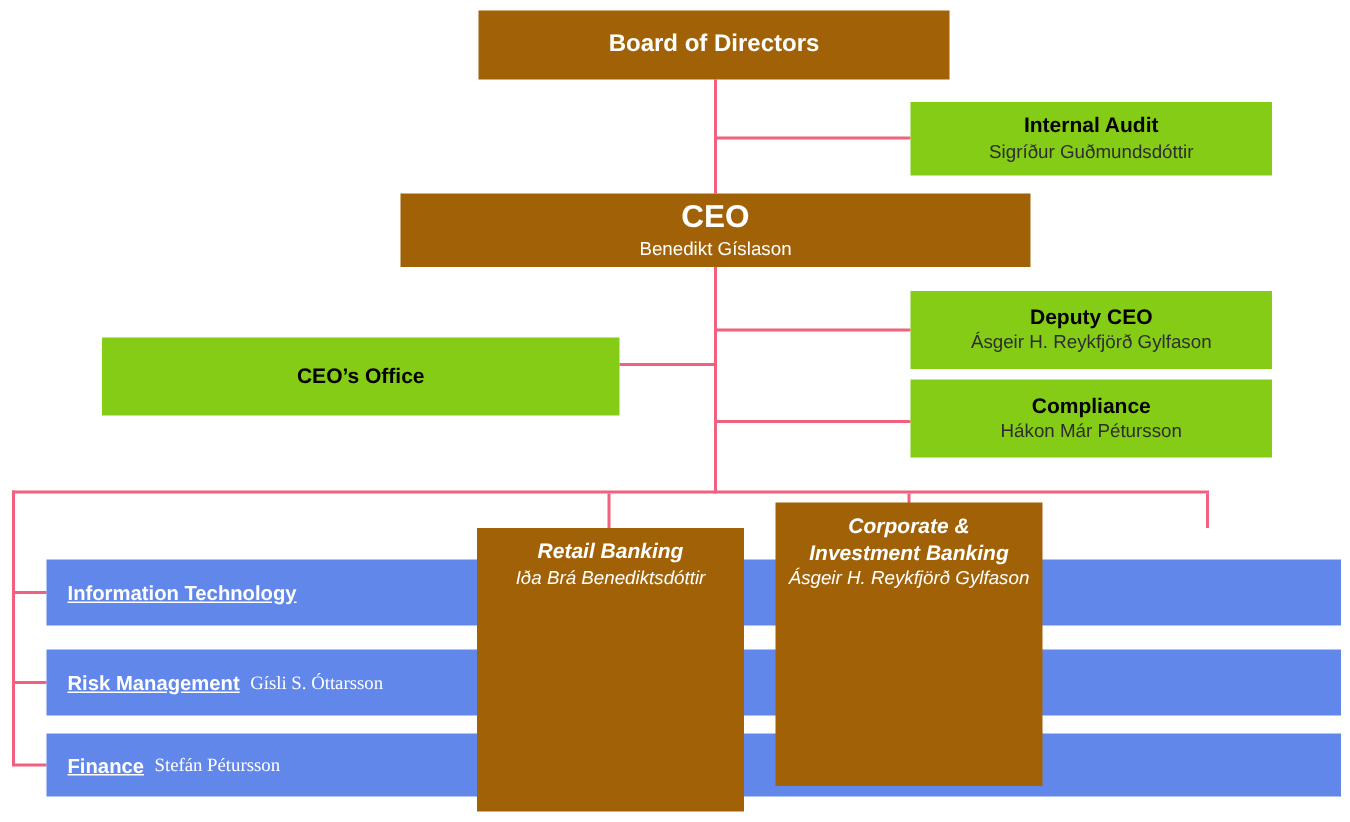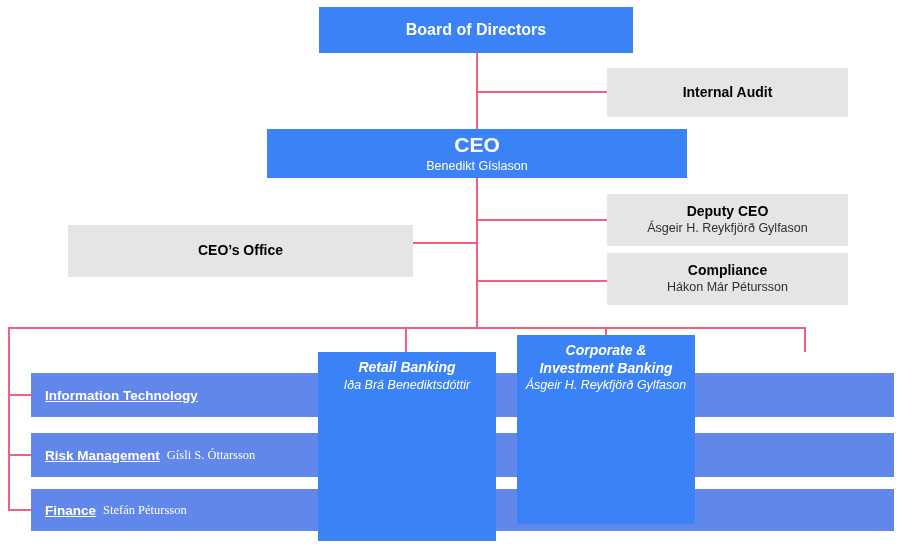--- a/index.html
+++ b/index.html
@@ -2,22 +2,22 @@
 <html><head>
 <meta charset="utf-8">
 <style>
   html,body{margin:0;padding:0;background:#ffffff;}
   #stage{
     position:relative;width:900px;height:548px;background:#ffffff;overflow:hidden;
     font-family:"Liberation Sans","DejaVu Sans",sans-serif;
   }
   .box{position:absolute;display:flex;flex-direction:column;justify-content:center;
        align-items:center;text-align:center;box-sizing:border-box;z-index:2;}
-  .blue{background:#3b82f6;color:#ffffff;}
-  .gray{background:#e5e5e5;color:#000000;}
+  .blue{background:#a16207;color:#ffffff;}
+  .gray{background:#84cc16;color:#000000;}
   .title{font-weight:bold;font-size:14px;line-height:1.25;white-space:pre-line;}
   .title.xl{font-size:16px;}
   .title.lg{font-size:21px;}
   .name{font-size:12.5px;line-height:1.25;margin-top:1px;}
   .gray .name{color:#2e2e2e;}
   .subtitle{font-size:12px;line-height:1.3;color:#2e2e2e;white-space:pre-line;margin-top:1px;}
   .topalign{justify-content:flex-start;padding-top:7px;font-style:italic;}
   .bar{position:absolute;background:#6287ea;color:#ffffff;display:flex;align-items:center;
        padding-left:14px;box-sizing:border-box;z-index:1;}
   .bar-title{font-weight:bold;font-size:13.5px;white-space:nowrap;text-decoration:underline;}
@@ -56,20 +56,21 @@
     <span class="bar-title">Finance</span>
     <span class="bar-name">Stefán Pétursson</span>
   </div>
 
   <div class="box blue" style="left:319px;top:7px;width:314px;height:46px">
     <div class="title xl">Board of Directors</div>
   </div>
 
   <div class="box gray" style="left:607px;top:68px;width:241px;height:49px">
     <div class="title">Internal Audit</div>
+    <div class="name">Sigríður Guðmundsdóttir</div>
   </div>
 
   <div class="box blue" style="left:267px;top:129px;width:420px;height:49px">
     <div class="title lg">CEO</div>
     <div class="name">Benedikt Gíslason</div>
   </div>
 
   <div class="box gray" style="left:607px;top:194px;width:241px;height:52px">
     <div class="title">Deputy CEO</div>
     <div class="name">Ásgeir H. Reykfjörð Gylfason</div>

